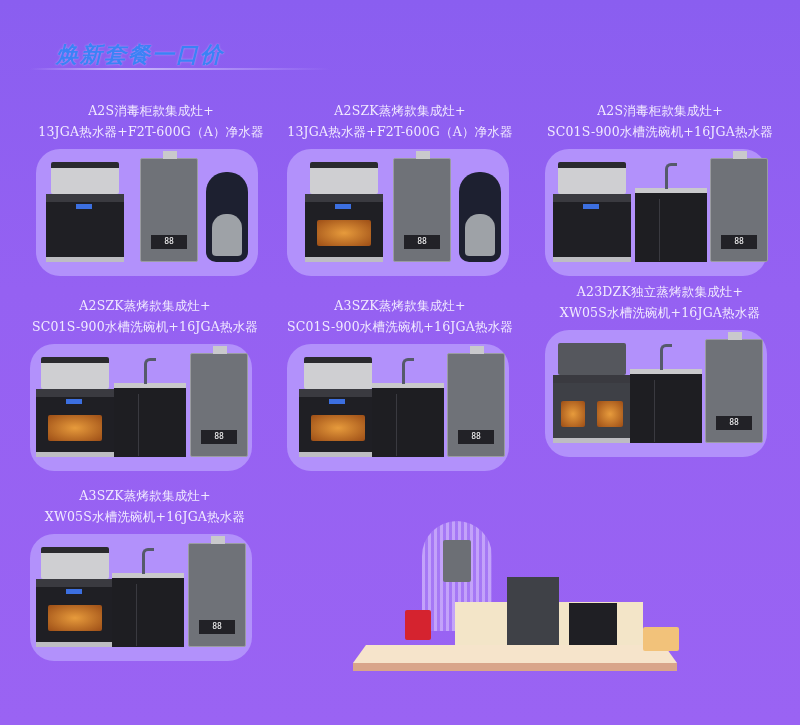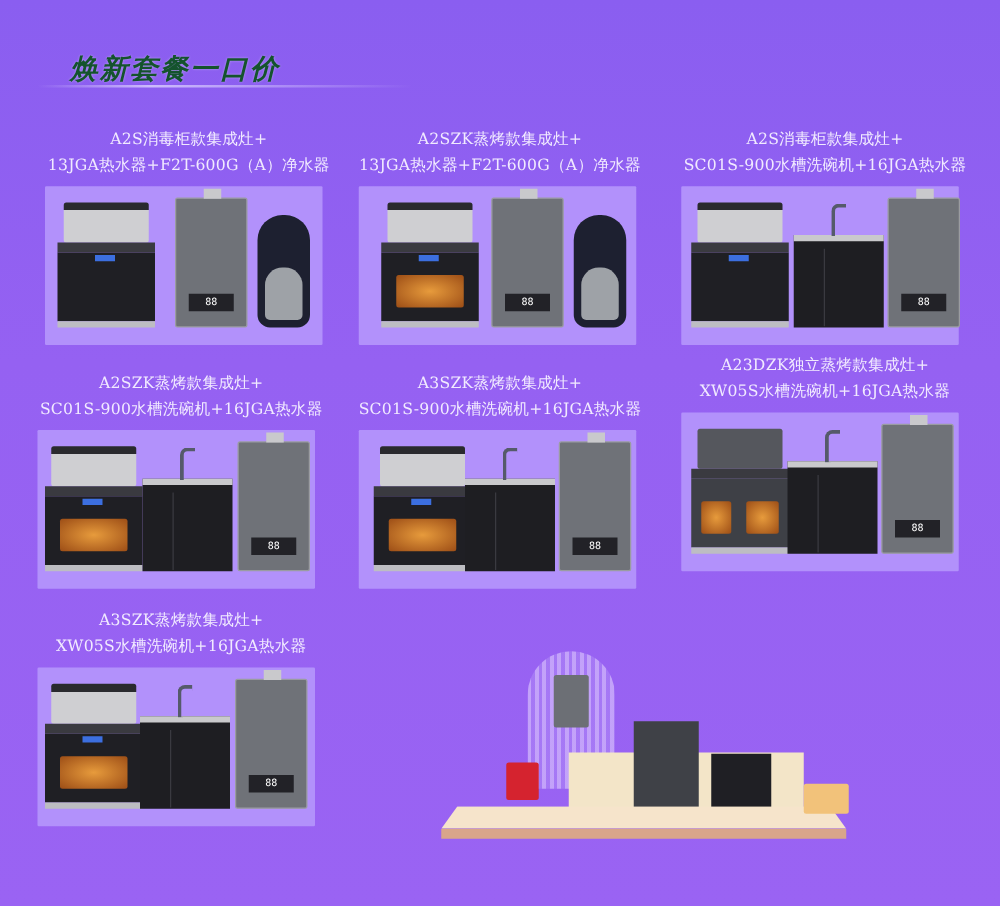--- a/index.html
+++ b/index.html
@@ -6,36 +6,36 @@
   body {
     width: 800px; height: 725px; overflow: hidden;
     background: linear-gradient(180deg, #8a5ef0 0%, #9561f2 40%, #9a63f3 100%);
     font-family: "DejaVu Serif", "Liberation Serif", serif;
     position: relative;
   }
   .title {
     position: absolute; left: 56px; top: 40px;
     font-family: "DejaVu Sans", sans-serif;
     font-size: 22px; font-weight: bold; font-style: italic;
-    color: #14532d; letter-spacing: 2px;
+    color: #3b82f6; letter-spacing: 2px;
     text-shadow: 0 0 2px rgba(255,255,255,0.4);
   }
   .title-line {
     position: absolute; left: 30px; top: 68px; width: 300px; height: 2px;
     background: linear-gradient(90deg, rgba(255,255,255,0) 0%, rgba(220,210,255,0.8) 30%, rgba(255,255,255,0) 100%);
   }
   .pkg { position: absolute; width: 250px; }
   .pkg-label {
     text-align: center; color: #f1eaff;
     font-size: 12.5px; line-height: 21px; letter-spacing: 0.2px;
   }
   .card {
     position: relative; margin-top: 7px;
     width: 222px; height: 127px; margin-left: 3px;
-    background: #b291fb; border-radius: 1px;
+    background: #b291fb; border-radius: 24px;
   }
   .prod { position: absolute; bottom: 14px; }
   
   .stove { width: 78px; height: 100px; }
   .stove .hood { position:absolute; left:5px; top:0; width:68px; height:32px; background:linear-gradient(#2a2a2e 0 20%, #cfcfd2 20% 100%); border-radius:2px; }
   .stove .top { position:absolute; left:0; top:32px; width:78px; height:8px; background:#3a3a40; }
   .stove .body { position:absolute; left:0; top:40px; width:78px; height:55px; background:#1f1f24; }
   .stove .base { position:absolute; left:0; top:95px; width:78px; height:5px; background:#bdbdc2; }
   .stove .oven { position:absolute; left:12px; top:58px; width:54px; height:26px; background:radial-gradient(#e79b3c, #9c4d16); border-radius:2px; }
   .stove .disp { position:absolute; left:30px; top:42px; width:16px; height:5px; background:#3c6fe0; }

